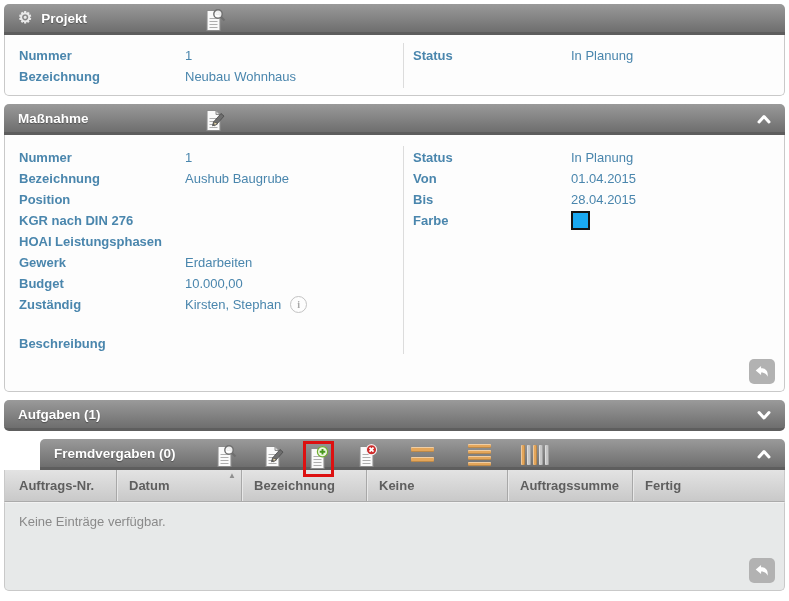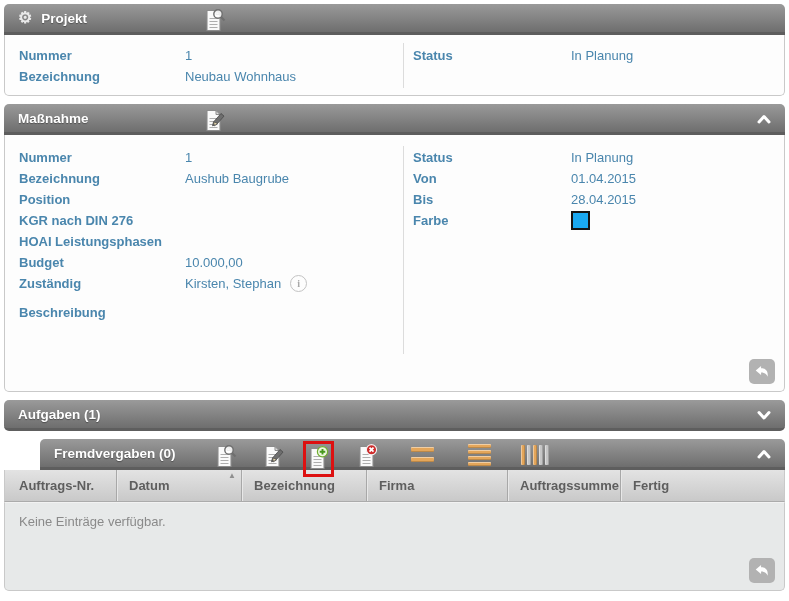--- a/index.html
+++ b/index.html
@@ -31,21 +31,21 @@
   .cols{position:relative;}
   .pad10{padding-top:10px;} .pad12{padding-top:12px;}
   .frow{display:flex;align-items:center;height:21px;font-size:13px;}
   .frow .lab{flex:0 0 180px;box-sizing:border-box;padding-left:14px;font-weight:bold;color:var(--accent);}
   .frow .val{color:var(--accent);display:flex;align-items:center;}
   .col-right{position:absolute;left:398px;width:370px;}
   .col-right .lab{flex:0 0 168px;padding-left:10px;}
   .vdiv{position:absolute;left:398px;width:1px;background:#dcdcdc;}
   .projekt .vdiv{top:8px;height:45px;}
   .massnahme .vdiv{top:11px;height:208px;}
-  .gap-row{margin-top:8px;}
+  .gap-row{margin-top:18px;}
 
   .info-icon{
     display:inline-flex;align-items:center;justify-content:center;
     width:15px;height:15px;margin-left:9px;border:1px solid #c3c3c3;border-radius:50%;
     color:#a8a8a8;font-family:"Liberation Serif",serif;font-size:10px;font-weight:bold;cursor:pointer;
   }
   .swatch{width:19px;height:19px;box-sizing:border-box;border:2px solid #151515;background:#1aa9f2;}
 
   .undo-btn{
     position:absolute;right:9px;bottom:7px;width:26px;height:25px;
@@ -75,21 +75,21 @@
     background:linear-gradient(#e3e3e3,#c9c9c9);
     border-left:1px solid #c9c9c9;border-right:1px solid #c9c9c9;border-bottom:1px solid #ababab;
   }
   .tbl-head .th{
     position:relative;display:flex;align-items:center;box-sizing:border-box;
     padding-left:12px;font-size:13px;font-weight:bold;color:#5e5e5e;
     border-right:1px solid #a8a8a8;box-shadow:1px 0 0 #e8e8e8;cursor:pointer;
   }
   .tbl-head .th:first-child{padding-left:14px;}
   .tbl-head .th:last-child{border-right:0;box-shadow:none;flex:1;}
-  .c0{width:112px;} .c1{width:125px;} .c2{width:125px;} .c3{width:141px;} .c4{width:113px;}
+  .c0{width:112px;} .c1{width:125px;} .c2{width:125px;} .c3{width:141px;} .c4{width:125px;}
   .sort-asc{position:absolute;top:2px;right:5px;font-size:8px;color:#8f8f8f;line-height:8px;}
   .tbl-body{
     position:relative;height:89px;background:#e7e9e9;
     border:1px solid #c9c9c9;border-top:1px solid #f2f2f2;border-radius:0 0 5px 5px;box-sizing:border-box;
   }
   .empty-msg{padding:11px 0 0 14px;font-size:13px;color:#8a8a8a;}
 
   .gear{font-size:16px;color:#e9e9e9;margin-right:9px;text-shadow:none;line-height:16px;}
   .title{white-space:nowrap;}
 </style>
@@ -192,20 +192,24 @@
             <span class="lab">Position</span>
             <span class="val"></span>
           </div>
           <div class="frow">
             <span class="lab">KGR nach DIN 276</span>
             <span class="val"></span>
           </div>
           <div class="frow">
             <span class="lab">HOAI Leistungsphasen</span>
             <span class="val"></span>
+          </div>
+          <div class="frow">
+            <span class="lab">Gewerk</span>
+            <span class="val">Erdarbeiten</span>
           </div>
           <div class="frow">
             <span class="lab">Budget</span>
             <span class="val">10.000,00</span>
           </div>
           <div class="frow">
             <span class="lab">Zuständig</span>
             <span class="val">Kirsten, Stephan</span>
             <span class="info-icon">i</span>
           </div>
@@ -313,21 +317,21 @@
         <span>Auftrags-Nr.</span>
       </div>
       <div class="th c1">
         <span>Datum</span>
         <span class="sort-asc">▲</span>
       </div>
       <div class="th c2">
         <span>Bezeichnung</span>
       </div>
       <div class="th c3">
-        <span>Firma</span>
+        <span>Keine</span>
       </div>
       <div class="th c4">
         <span>Auftragssumme</span>
       </div>
       <div class="th">
         <span>Fertig</span>
       </div>
     </div>
 
     <div class="tbl-body">

